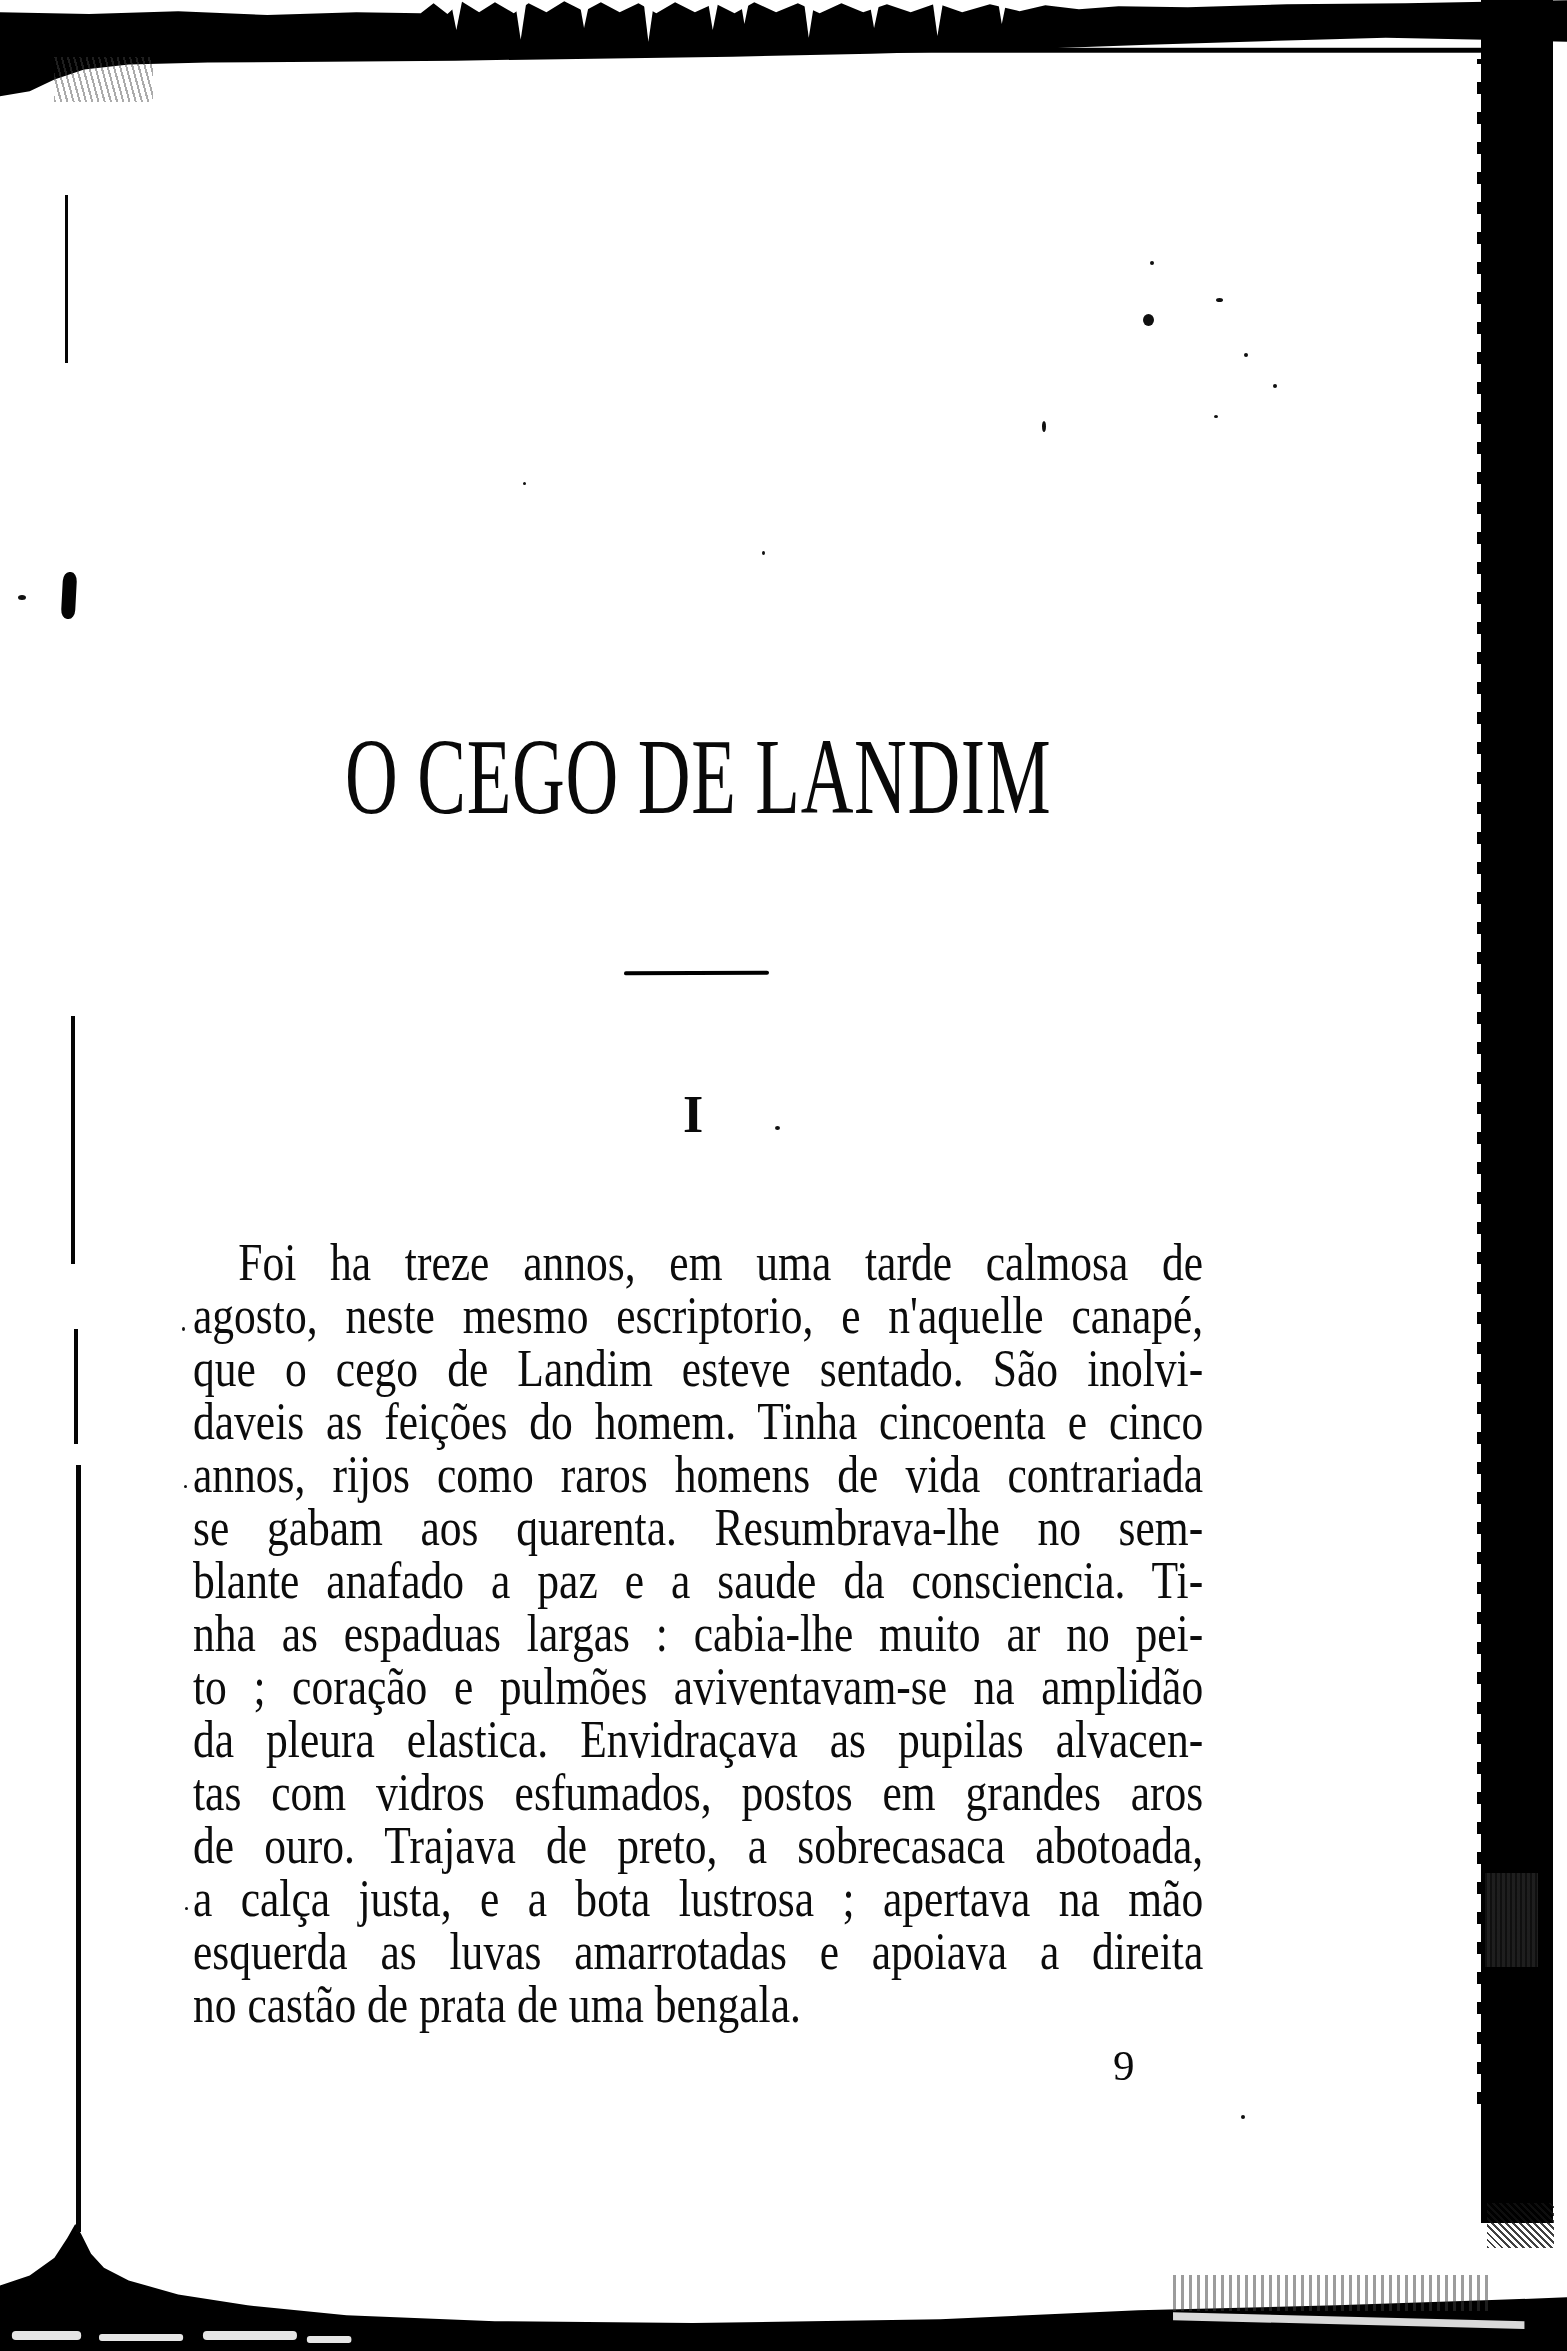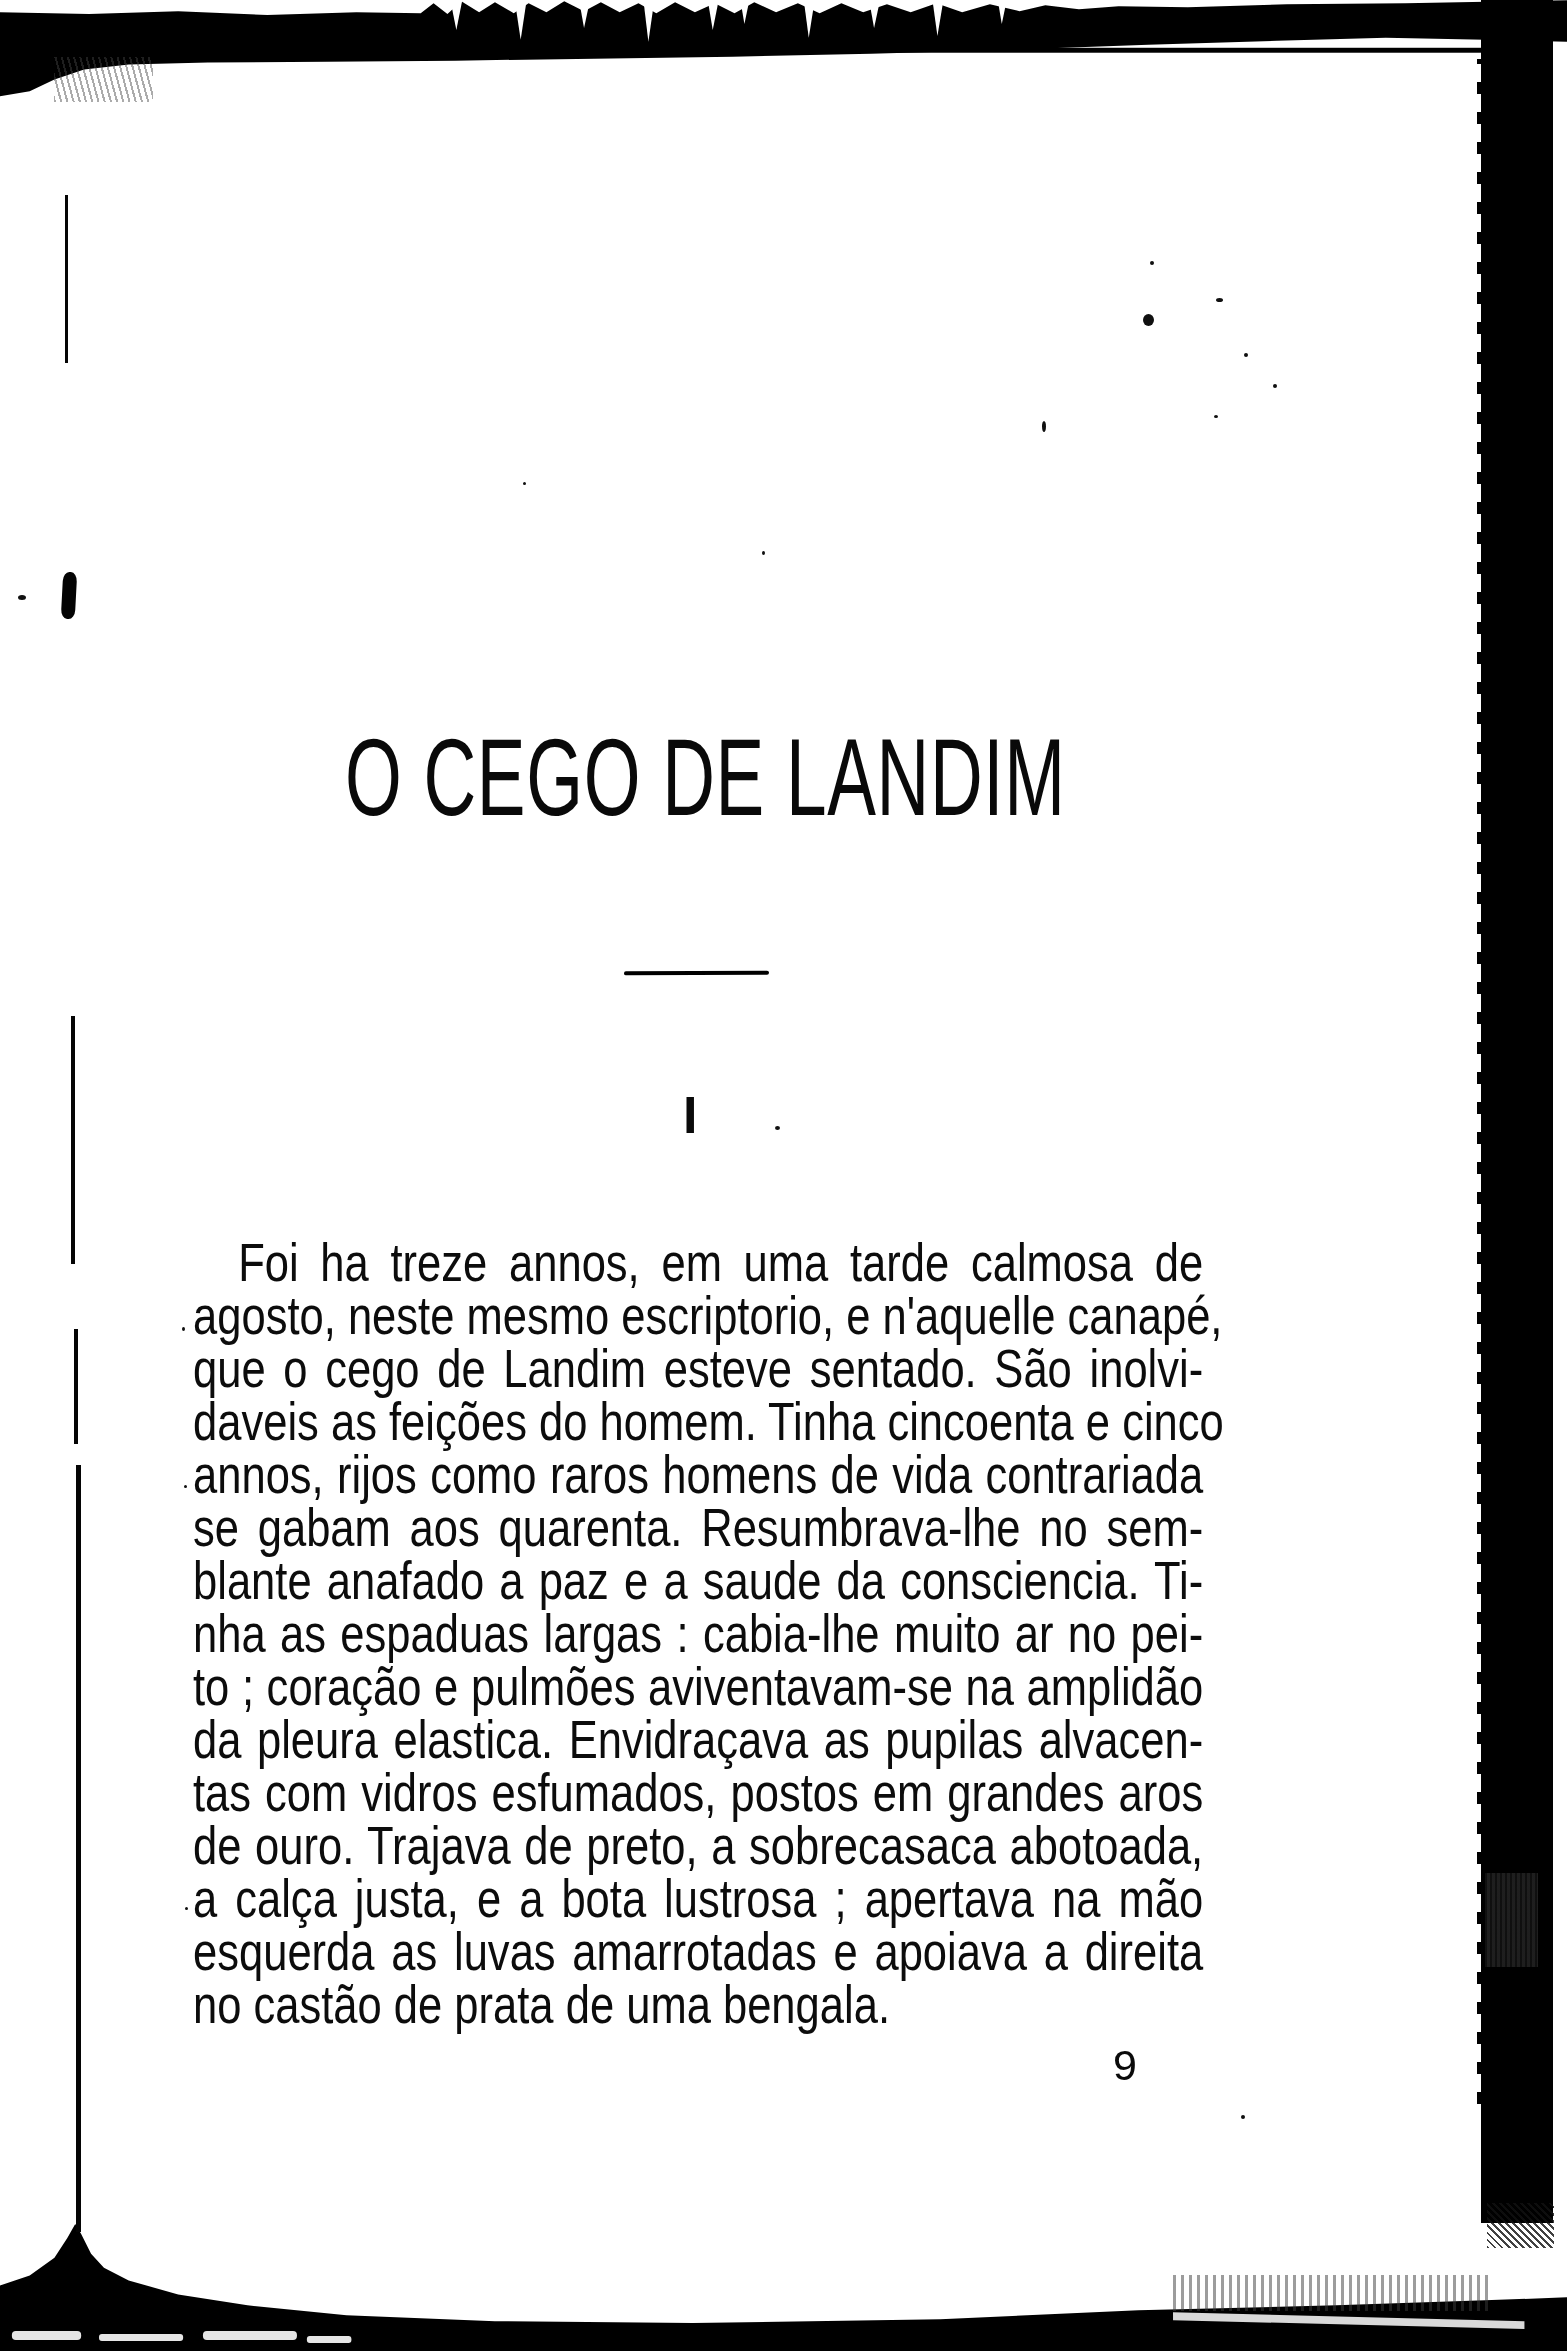--- a/index.html
+++ b/index.html
@@ -1,21 +1,21 @@
 <!DOCTYPE html>
 <html><head>
 <meta charset="utf-8">
 <style>
   html,body{margin:0;padding:0;background:#777;}
   .page{
     position:relative;
     width:1567px;height:2351px;
     background:#ffffff;
     overflow:hidden;
-    font-family:Liberation Sans, sans-serif;
+    font-family:Liberation Serif, serif;
     color:#0d0d0d;
   }
   
   .book-title{
     position:absolute;left:345px;top:715px;
     font-size:109px;line-height:1.14;
     white-space:nowrap;
     transform:scaleX(.67);transform-origin:left top;
     letter-spacing:1px;
     color:#090909;

